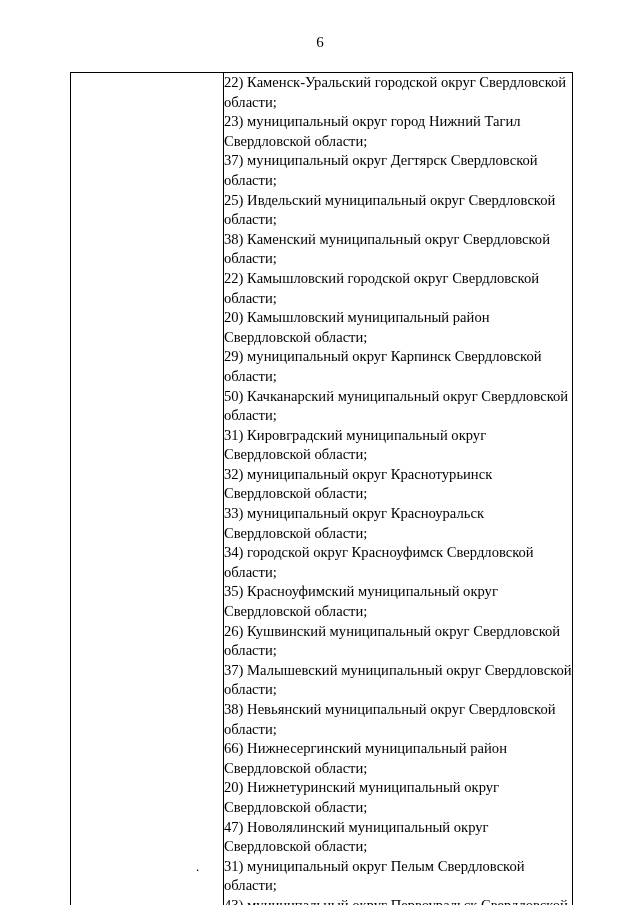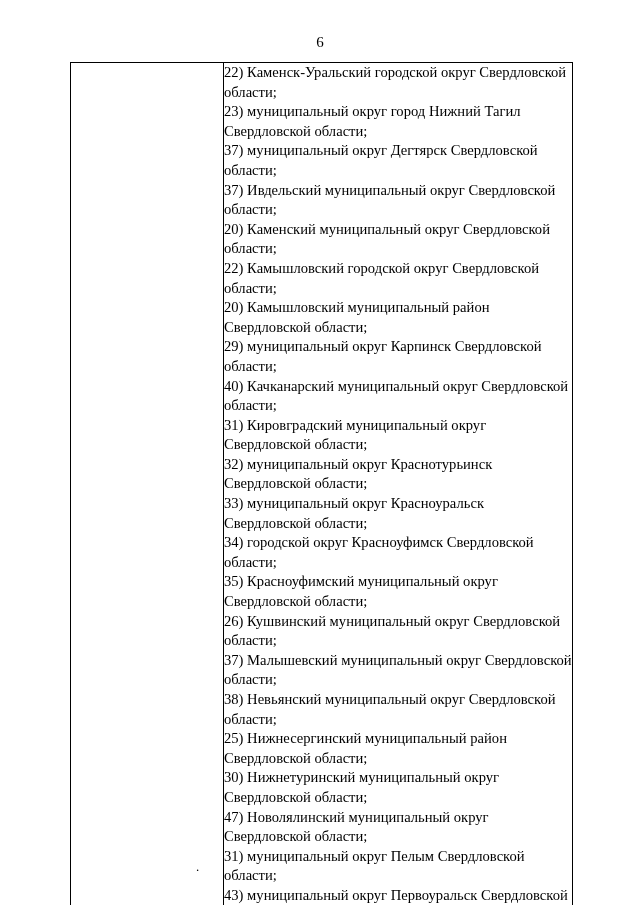--- a/index.html
+++ b/index.html
@@ -25,21 +25,21 @@
     position: absolute;
     top: 34px;
     left: 0;
     width: 640px;
     text-align: center;
     font-size: 15px;
     line-height: 16px;
   }
   .table-wrap {
     position: absolute;
-    top: 62px;
+    top: 72px;
     left: 70px;
     width: 500px;
     height: 794px;
     box-sizing: border-box;
   }
   table.doc-table {
     border-collapse: collapse;
     width: 500px;
     table-layout: fixed;
   }
@@ -82,36 +82,36 @@
 
   <div class="table-wrap">
     <table class="doc-table">
       <tbody>
           <tr>
         <td class="col-left"></td>
         <td class="col-right">
           <p class="item">22) Каменск-Уральский городской округ Свердловской области;</p>
           <p class="item">23) муниципальный округ город Нижний Тагил Свердловской области;</p>
           <p class="item">37) муниципальный округ Дегтярск Свердловской области;</p>
-          <p class="item">37) Ивдельский муниципальный округ Свердловской области;</p>
-          <p class="item">20) Каменский муниципальный округ Свердловской области;</p>
+          <p class="item">25) Ивдельский муниципальный округ Свердловской области;</p>
+          <p class="item">38) Каменский муниципальный округ Свердловской области;</p>
           <p class="item">22) Камышловский городской округ Свердловской области;</p>
           <p class="item">20) Камышловский муниципальный район Свердловской области;</p>
           <p class="item">29) муниципальный округ Карпинск Свердловской области;</p>
-          <p class="item">40) Качканарский муниципальный округ Свердловской области;</p>
+          <p class="item">50) Качканарский муниципальный округ Свердловской области;</p>
           <p class="item">31) Кировградский муниципальный округ Свердловской области;</p>
           <p class="item">32) муниципальный округ Краснотурьинск Свердловской области;</p>
           <p class="item">33) муниципальный округ Красноуральск Свердловской области;</p>
           <p class="item">34) городской округ Красноуфимск Свердловской области;</p>
           <p class="item">35) Красноуфимский муниципальный округ Свердловской области;</p>
           <p class="item">26) Кушвинский муниципальный округ Свердловской области;</p>
           <p class="item">37) Малышевский муниципальный округ Свердловской области;</p>
           <p class="item">38) Невьянский муниципальный округ Свердловской области;</p>
-          <p class="item">25) Нижнесергинский муниципальный район Свердловской области;</p>
-          <p class="item">30) Нижнетуринский муниципальный округ Свердловской области;</p>
+          <p class="item">66) Нижнесергинский муниципальный район Свердловской области;</p>
+          <p class="item">20) Нижнетуринский муниципальный округ Свердловской области;</p>
           <p class="item">47) Новолялинский муниципальный округ Свердловской области;</p>
           <p class="item">31) муниципальный округ Пелым Свердловской области;</p>
           <p class="item">43) муниципальный округ Первоуральск Свердловской области;</p>
         </td>
       </tr>
     </tbody>
       </table>
   </div>
 
   <div class="footer-mark">.</div>

